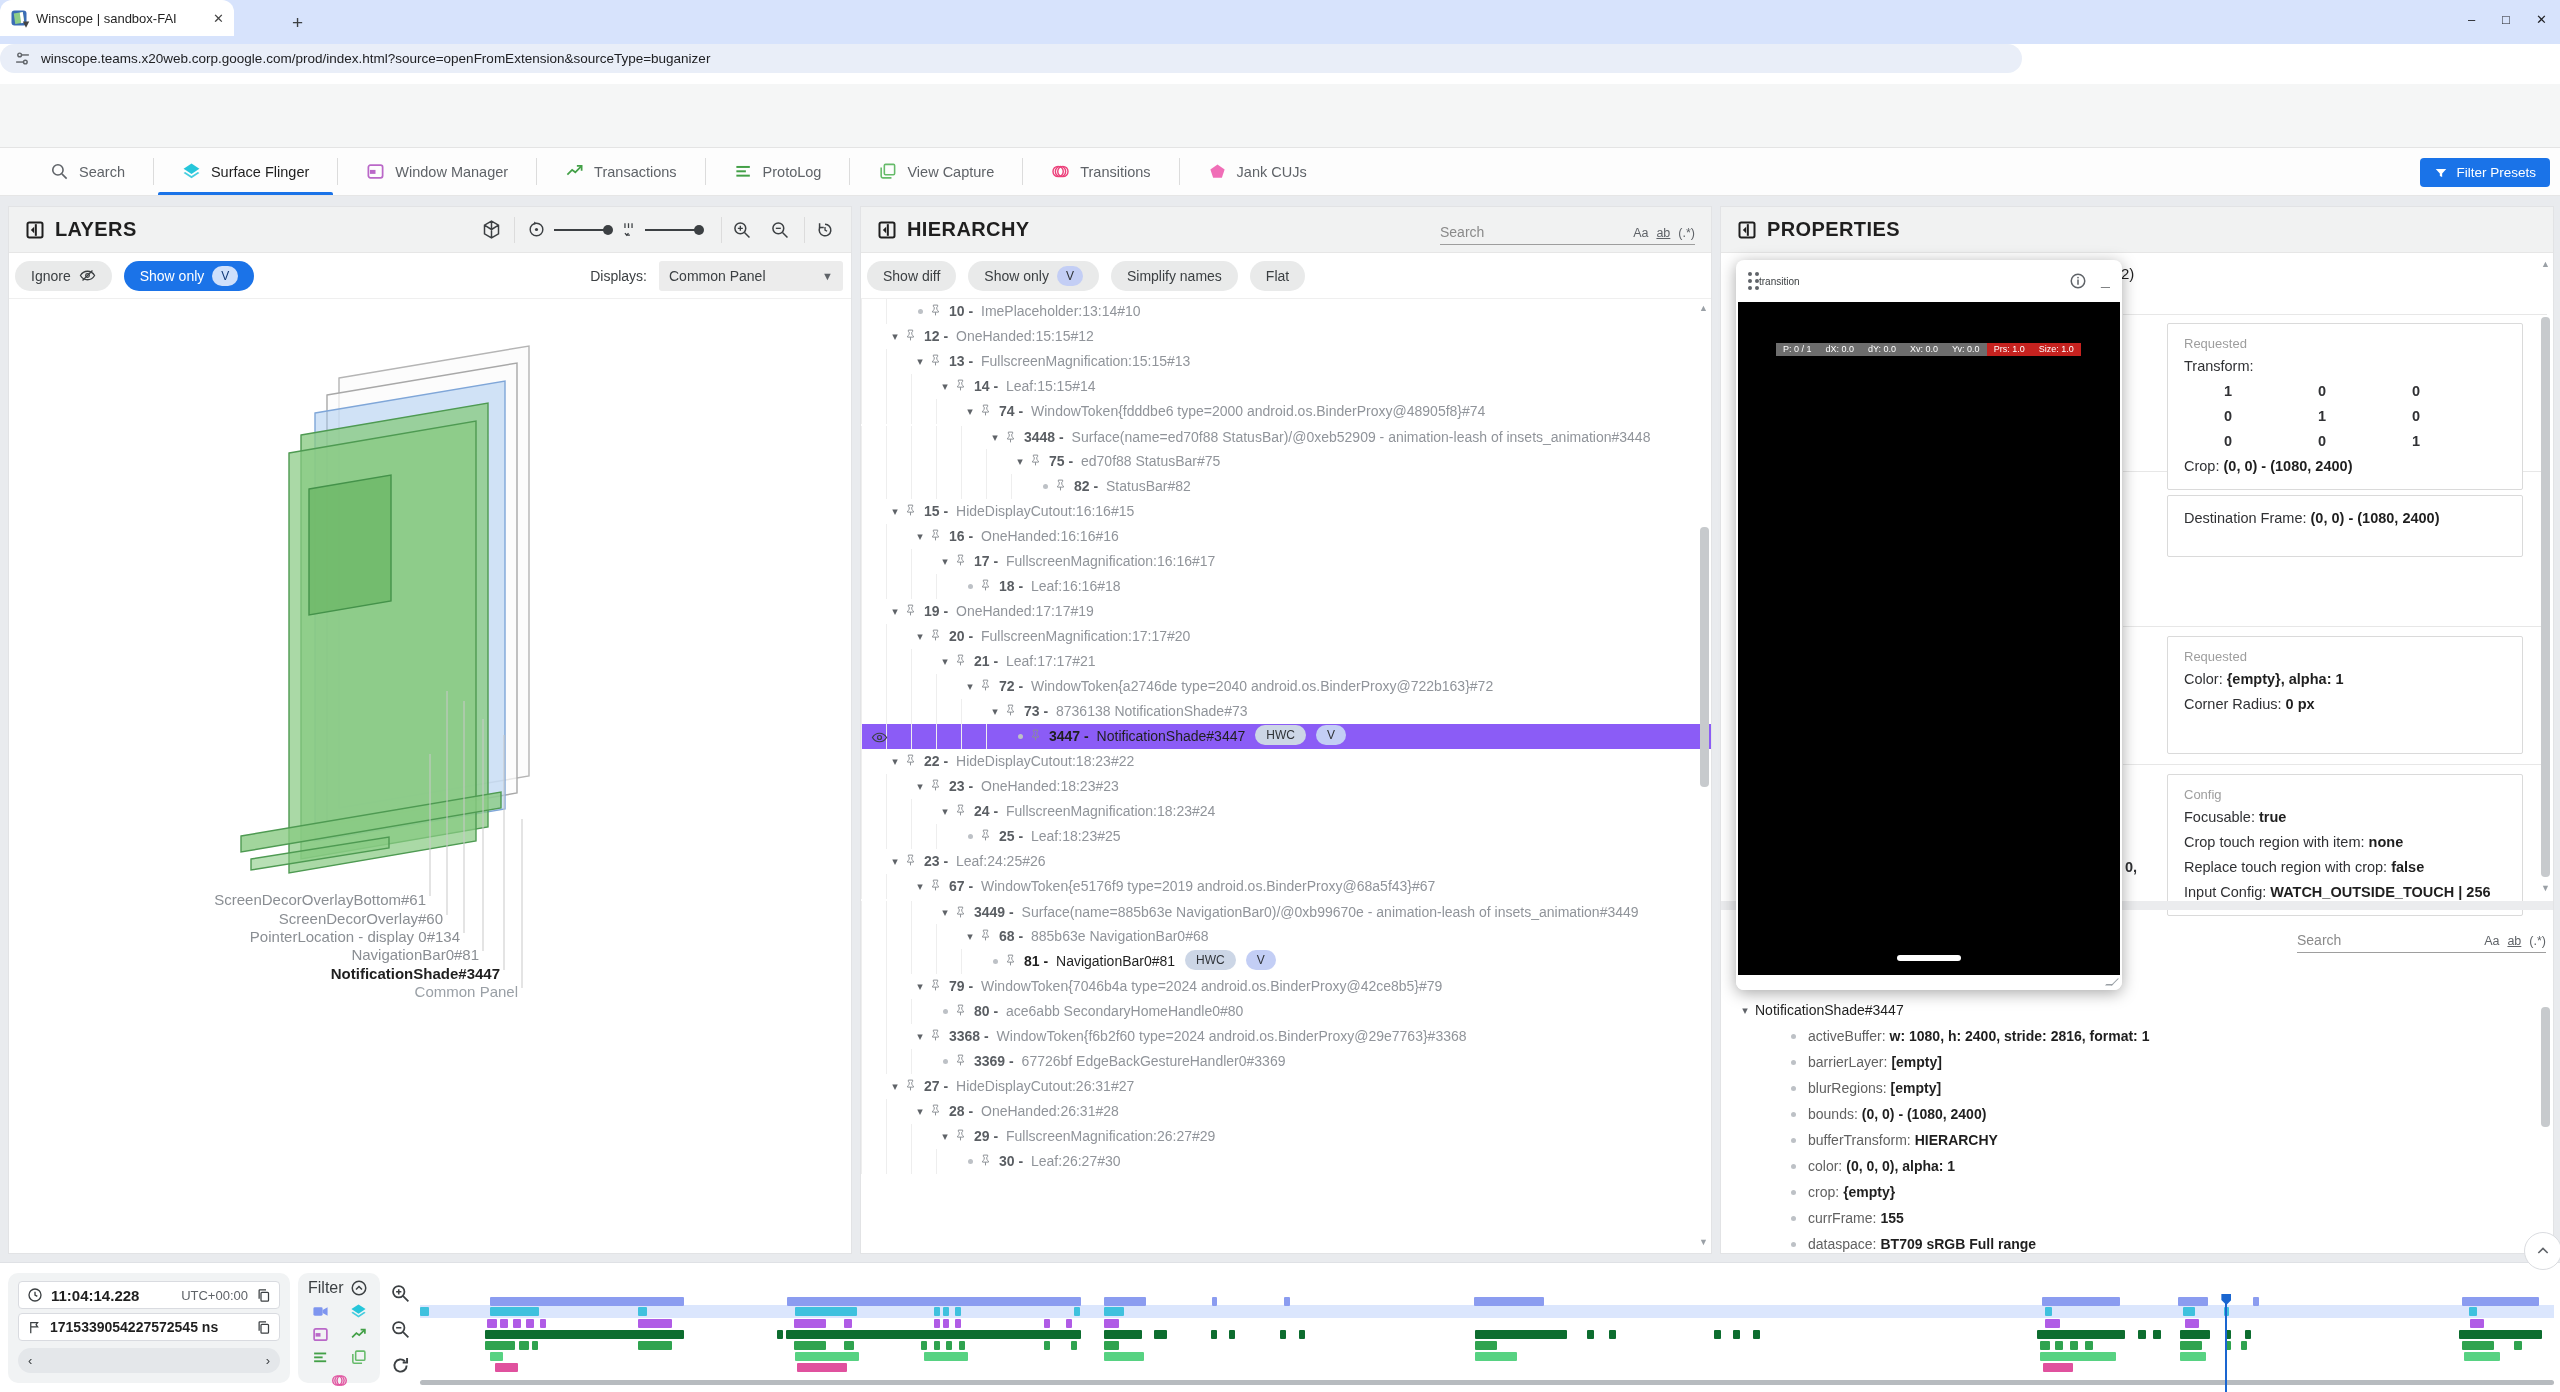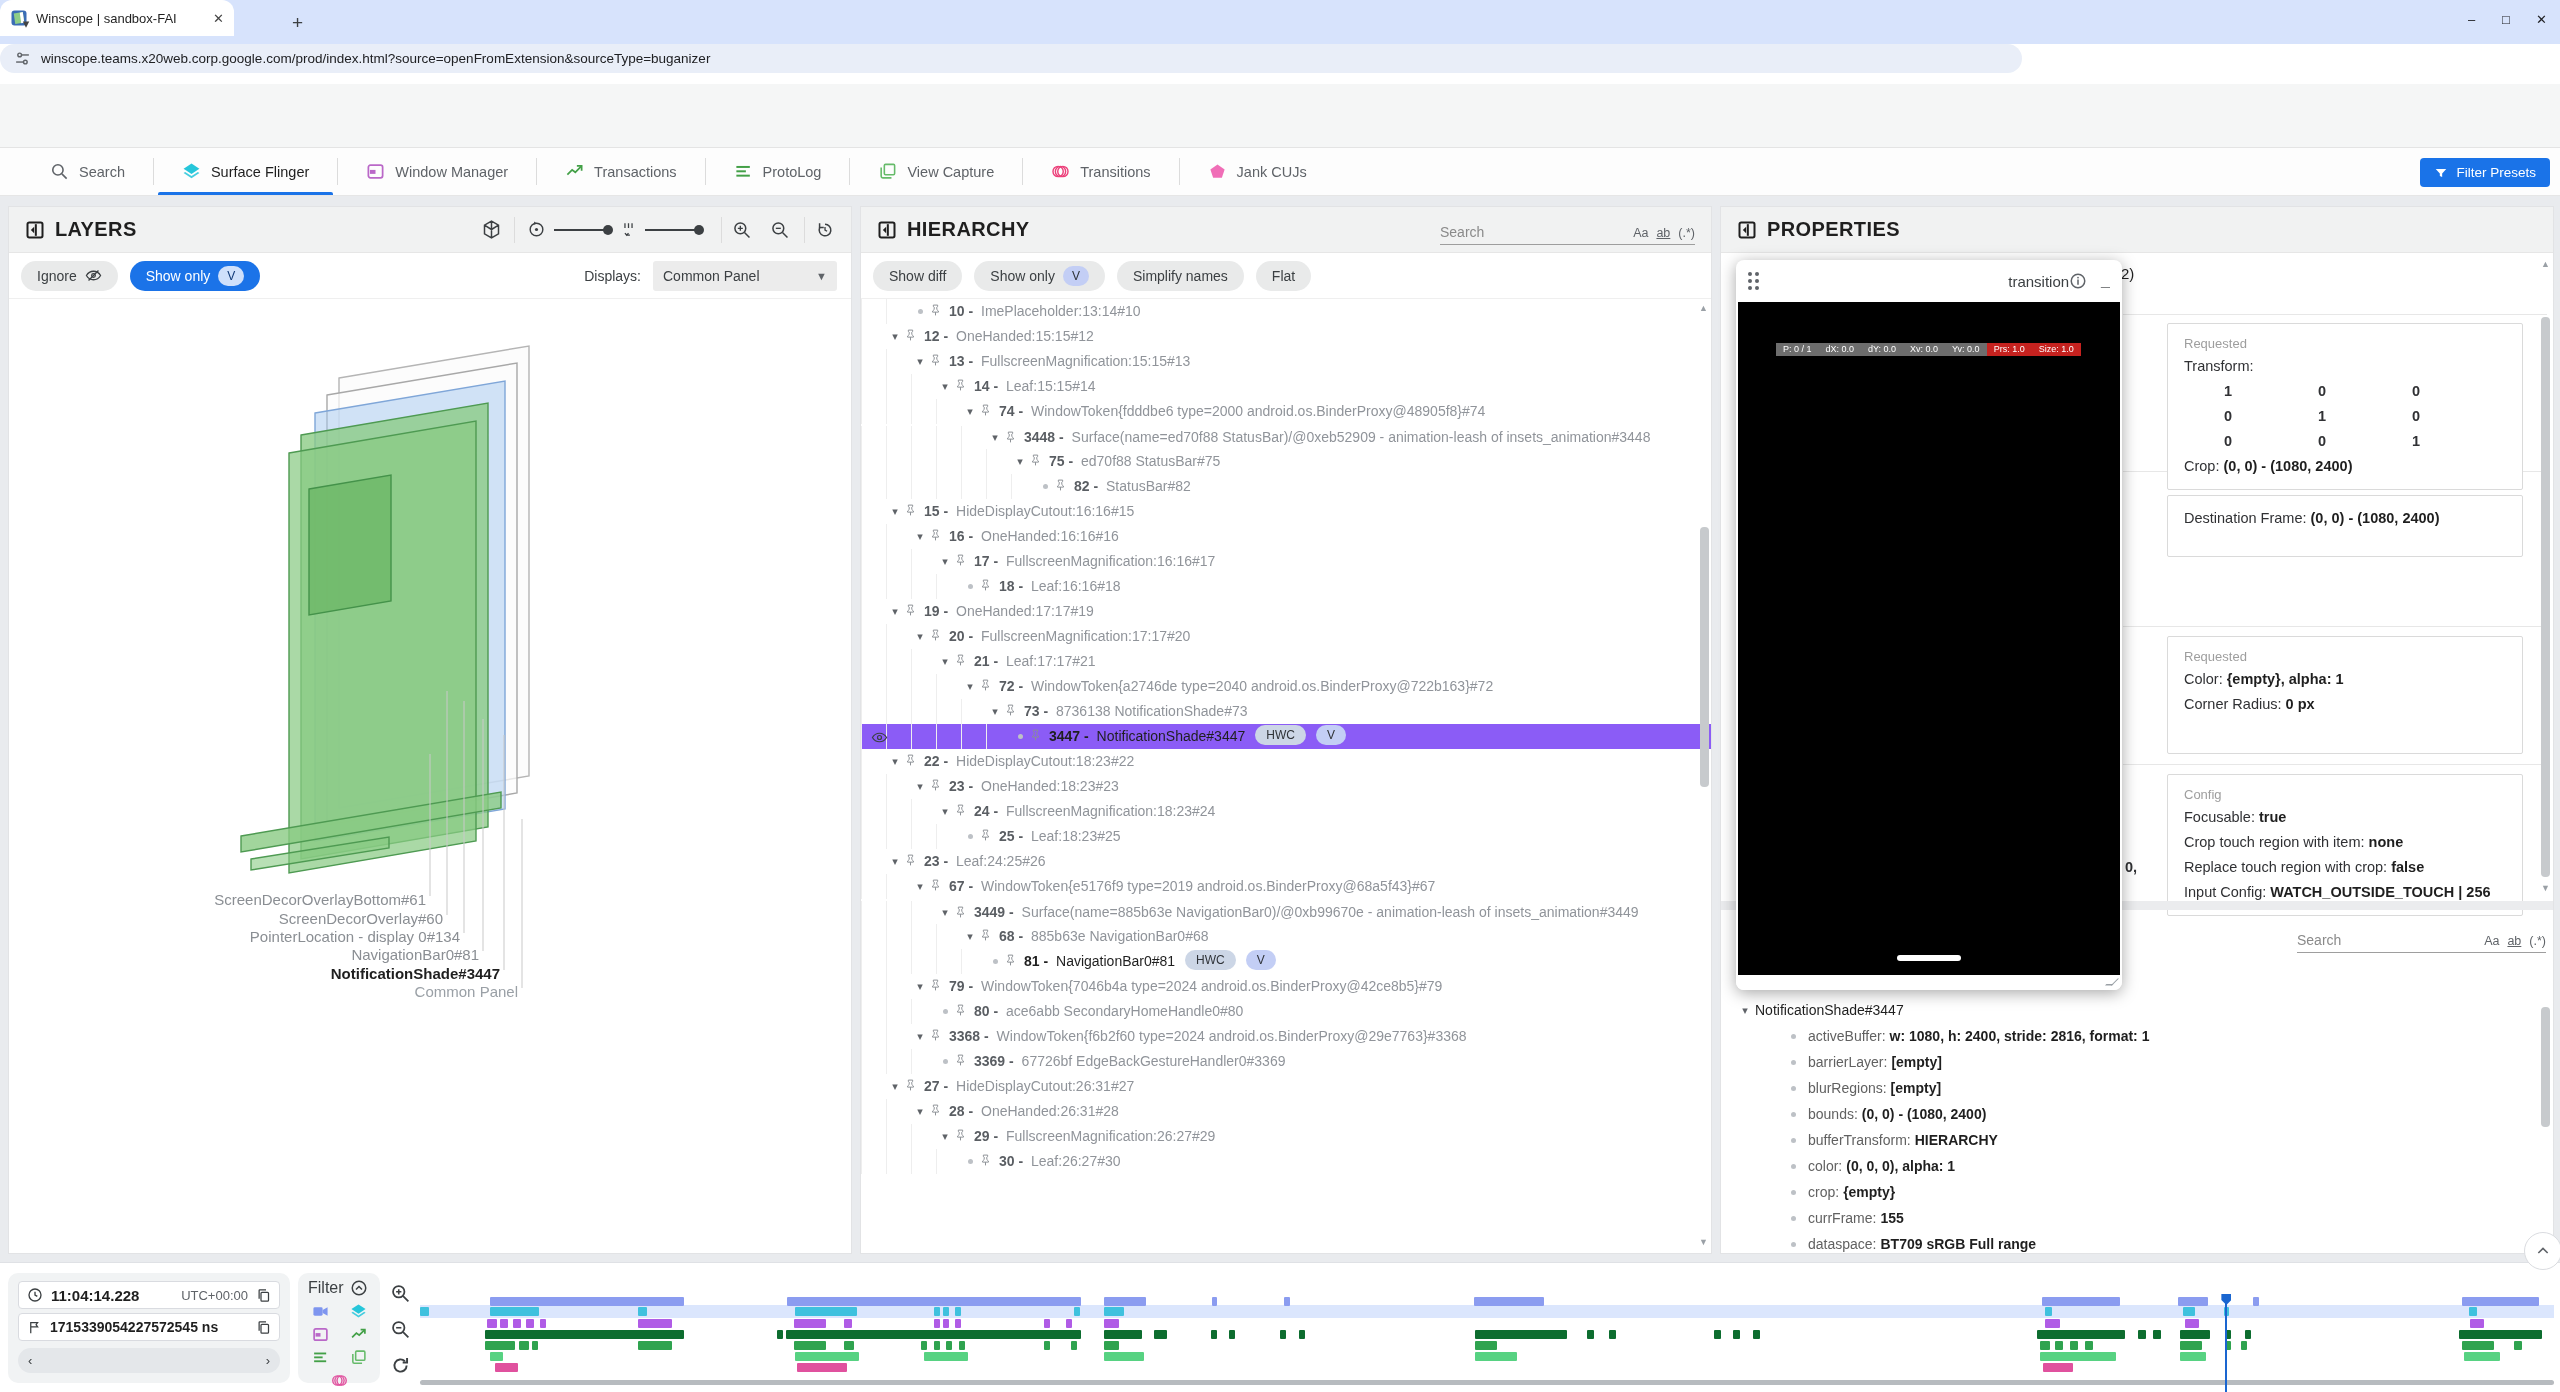--- a/index.html
+++ b/index.html
@@ -37,21 +37,21 @@
   .nav-tab.active{color:#1f1f1f}
   .nav-tab.active::after{content:"";position:absolute;left:4px;right:4px;bottom:0;height:3px;background:#1a73e8;border-radius:2px 2px 0 0}
   .nav-sep{width:1px;background:#dcdcdc;margin:10px 0}
   #filter-presets{right:10px;top:10px;height:29px;background:#1a73e8;color:#fff;font-size:13.5px;border-radius:4px;border:none;padding:0 14px;display:flex;align-items:center;gap:8px}
 
   
   #main{left:0;top:196px;width:2560px;height:1066px;background:#e9ebee}
   .panel{position:absolute;top:10px;height:1048px;background:#fff;border:1px solid #e2e3e5}
   .p-head{height:46px;background:#f1f2f2;display:flex;align-items:center;padding:0 16px;border-bottom:1px solid #e6e6e6}
   .p-title{font-size:20px;font-weight:bold;color:#1f1f1f;letter-spacing:.4px;margin-left:10px}
-  .p-ctrl{height:46px;display:flex;align-items:center;gap:12px;padding:0 12px;border-bottom:1px solid #efefef}
+  .p-ctrl{height:46px;display:flex;align-items:center;gap:12px;padding:0 6px;border-bottom:1px solid #efefef}
   .pill{height:30px;border-radius:15px;background:#e9eaea;color:#3c4043;font-size:14px;display:flex;align-items:center;gap:8px;padding:0 16px;border:none;white-space:nowrap}
   .pill.blue{background:#1b73e8;color:#fff}
   .chip-v{height:20px;min-width:26px;border-radius:10px;background:#c3cef5;color:#2f3338;font-size:12px;display:flex;align-items:center;justify-content:center;padding:0 6px}
   .pill.blue .chip-v{background:#cfe0fb;color:#113a78}
 
   
   #layers-panel{left:8px;width:844px}
   .lt-ic{display:flex;align-items:center;color:#3c4043}
   .slider{width:58px;height:2px;background:#3c4043;position:relative}
   .slider i{position:absolute;right:-1px;top:-4px;width:10px;height:10px;border-radius:50%;background:#3c4043}
@@ -99,21 +99,21 @@
   .proot{display:flex;align-items:center;height:26px;padding-left:14px;color:#1f1f1f}
   .proot .tw{flex:0 0 20px}
   .pitem{display:flex;align-items:center;height:26px;padding-left:70px}
   .pitem i{width:5px;height:5px;border-radius:50%;background:#bdc1c6;margin-right:12px;flex:0 0 5px}
   .pitem .k{color:#616161}
   .pitem .v{color:#1f1f1f;font-weight:bold;margin-left:4px}
 
   
   #ovl{left:1736px;top:260px;width:386px;height:730px;border-radius:8px;box-shadow:0 3px 16px rgba(0,0,0,.35);background:#fff;z-index:30}
   #ovl-head{height:42px;display:flex;align-items:center;padding:0 12px}
-  #ovl-title{flex:1;text-align:right;font-size:15px;color:#3c4043}
+  #ovl-title{flex:1;text-align:left;font-size:10px;color:#3c4043}
   #ovl-screen{position:absolute;left:2px;top:42px;width:382px;height:673px;background:#000}
   #ovl-stats{position:absolute;left:38px;top:41px;display:flex;font-size:9px;color:#fff;line-height:13px}
   #ovl-stats span{padding:0 7px}
   #ovl-stats .g{background:#6d6d6d}
   #ovl-stats .r{background:#c5221f}
   #ovl-pill{position:absolute;left:50%;bottom:14px;width:64px;height:6px;border-radius:3px;background:#fff;transform:translateX(-50%)}
   #ovl-foot{position:absolute;left:0;bottom:0;width:100%;height:15px;background:#fff;border-radius:0 0 8px 8px}
   #ovl-resize{position:absolute;right:5px;bottom:3px;width:10px;height:10px;border-right:2px solid #9aa0a6;border-bottom:2px solid #9aa0a6;transform:skew(-45deg) scale(.7)}
   .dots{display:grid;grid-template-columns:4px 4px;gap:3px}
   .dots i{width:4px;height:4px;border-radius:50%;background:#5f6368}

